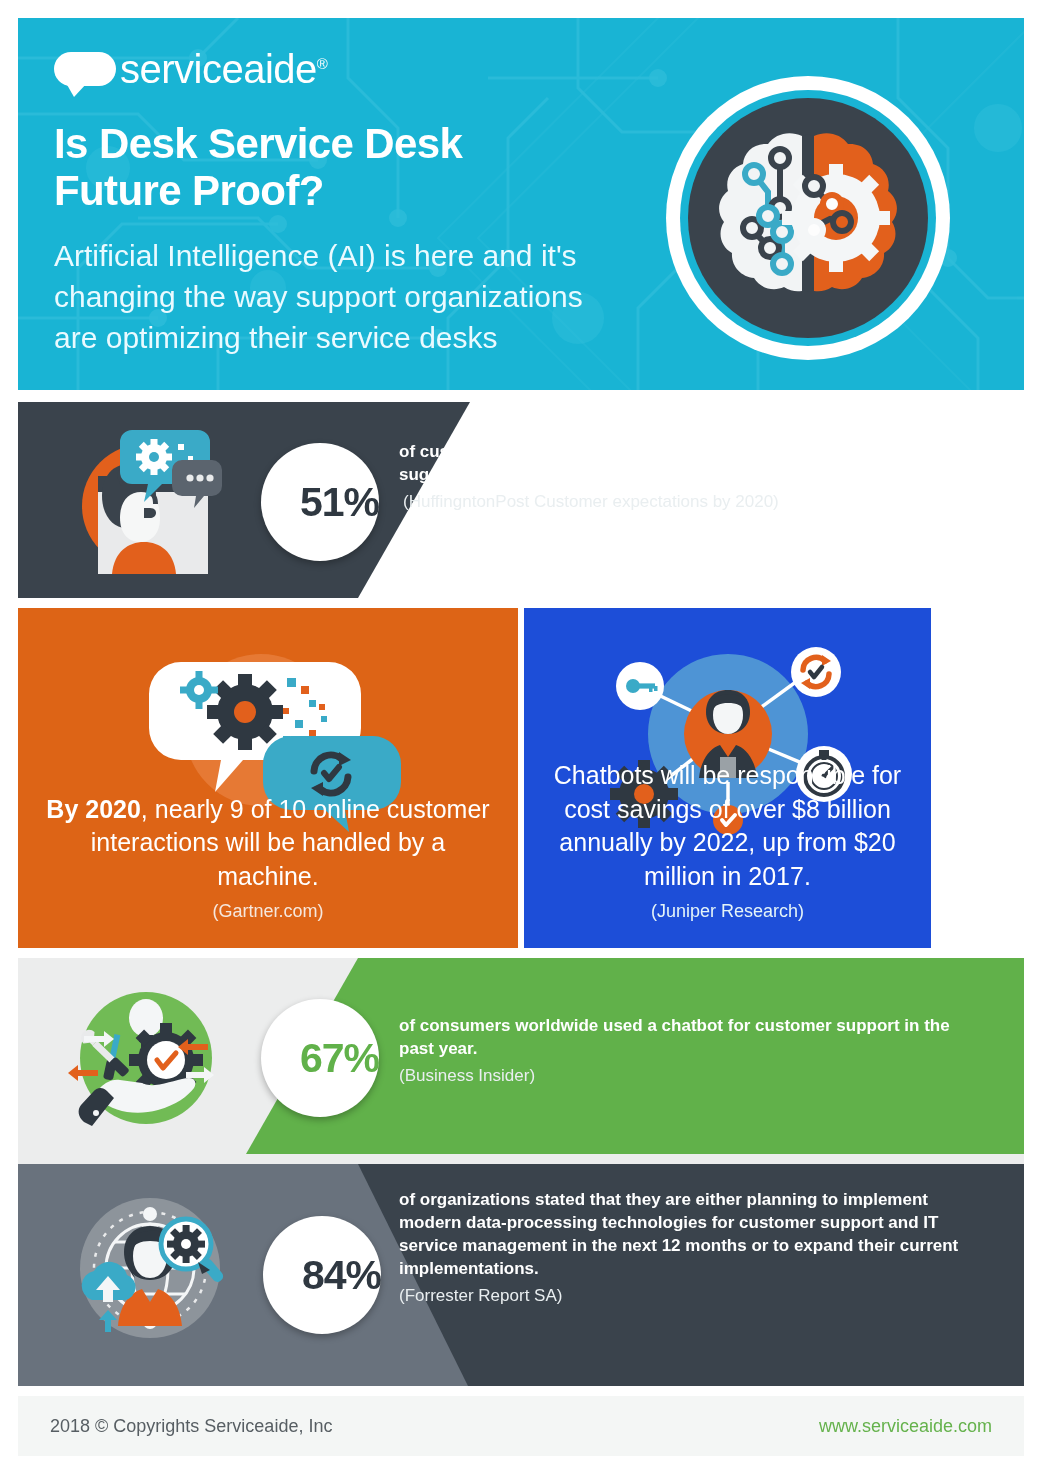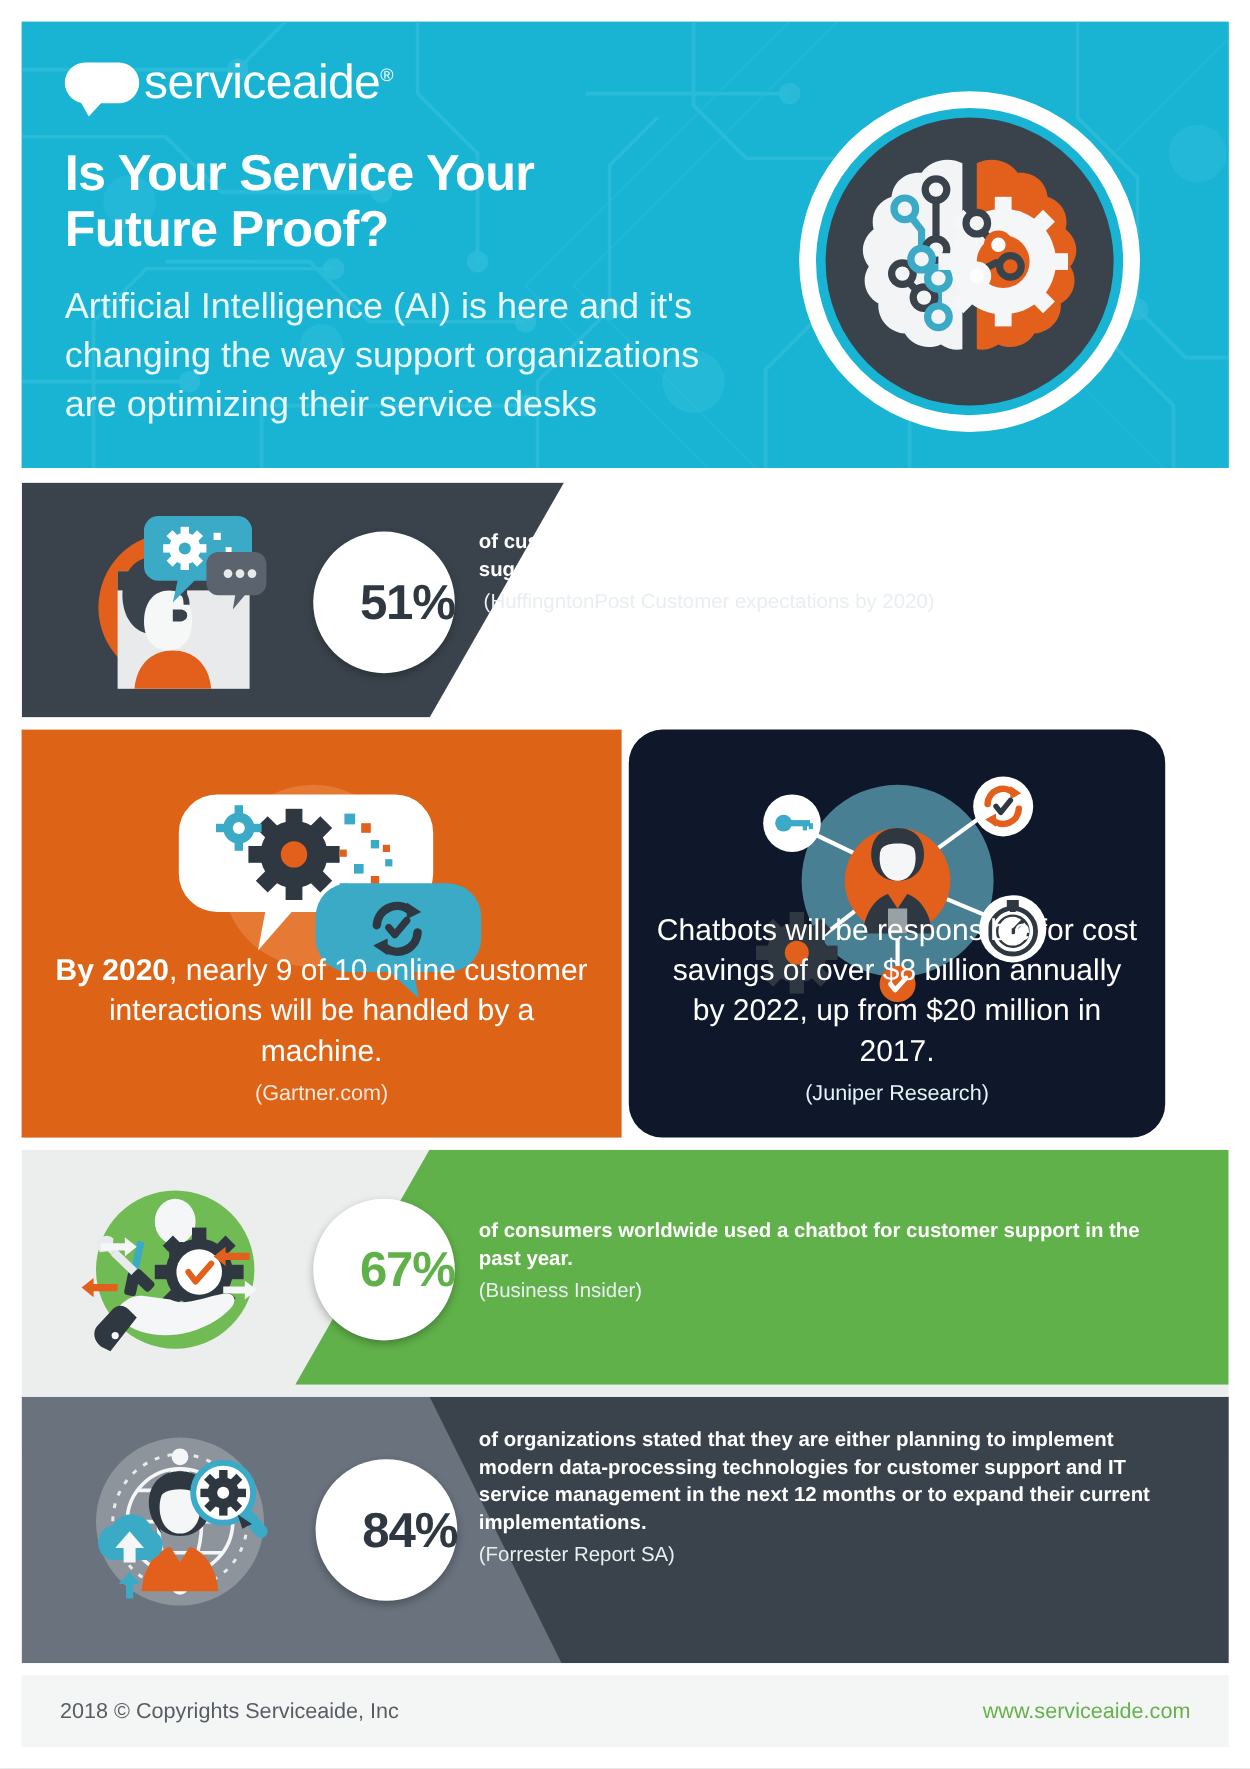--- a/index.html
+++ b/index.html
@@ -79,21 +79,21 @@
   #band51 { top:402px; height:196px; }
   #band51 .bg-left  { left:0; width:452px; background:#3a434c;
       clip-path:polygon(0 0, 452px 0, 340px 196px, 0 196px); }
   #band51 .bg-right { left:0; right:0; background:#69727d; z-index:-1; }
   #band51 .pct-circle { left:243px; top:443px; }
 
   
   #bandOrange { top:608px; height:340px; left:18px; width:500px;
       background:#dd6416; }
   #bandBlue   { position:absolute; top:608px; height:340px; left:524px;
-      width:447px; background:#0f172a;border-radius:28px; }
+      width:407px; background:#1d4ed8; }
   .twin-cap {
     position:absolute; left:0; right:0; bottom:26px;
     text-align:center; color:#fff; padding:0 22px;margin-top:41px;
   }
   .twin-cap .l { font-size:25px; line-height:1.34; }
   .twin-cap .l b { font-weight:bold; }
   .twin-cap .src { font-size:18px; margin-top:8px; color:#f6e7dd; }
   .twin-icon { position:absolute; top:34px; left:0; right:0;
       display:flex; justify-content:center; }
 
@@ -173,21 +173,21 @@
       </g>
     </svg>
 
     <div class="hdr-inner">
       <div class="logo-row">
         <span class="logo-bubble"></span>
         <span class="logo-text"><span>serviceaide</span><span class="logo-reg">®</span></span>
       </div>
 
       <div class="hdr-title">
-        <div>Is Your Service Your</div>
+        <div>Is Desk Service Desk</div>
         <div>Future Proof?</div>
       </div>
 
       <div class="hdr-sub">Artificial Intelligence (AI) is here and it's changing the way support organizations are optimizing their service desks</div>
     </div>
 
     <div class="brain-wrap">
       <svg width="288" height="288" viewBox="0 0 288 288">
         <circle cx="144" cy="144" r="142" fill="#ffffff"></circle>
         <circle cx="144" cy="144" r="128" fill="#19b4d4"></circle>

